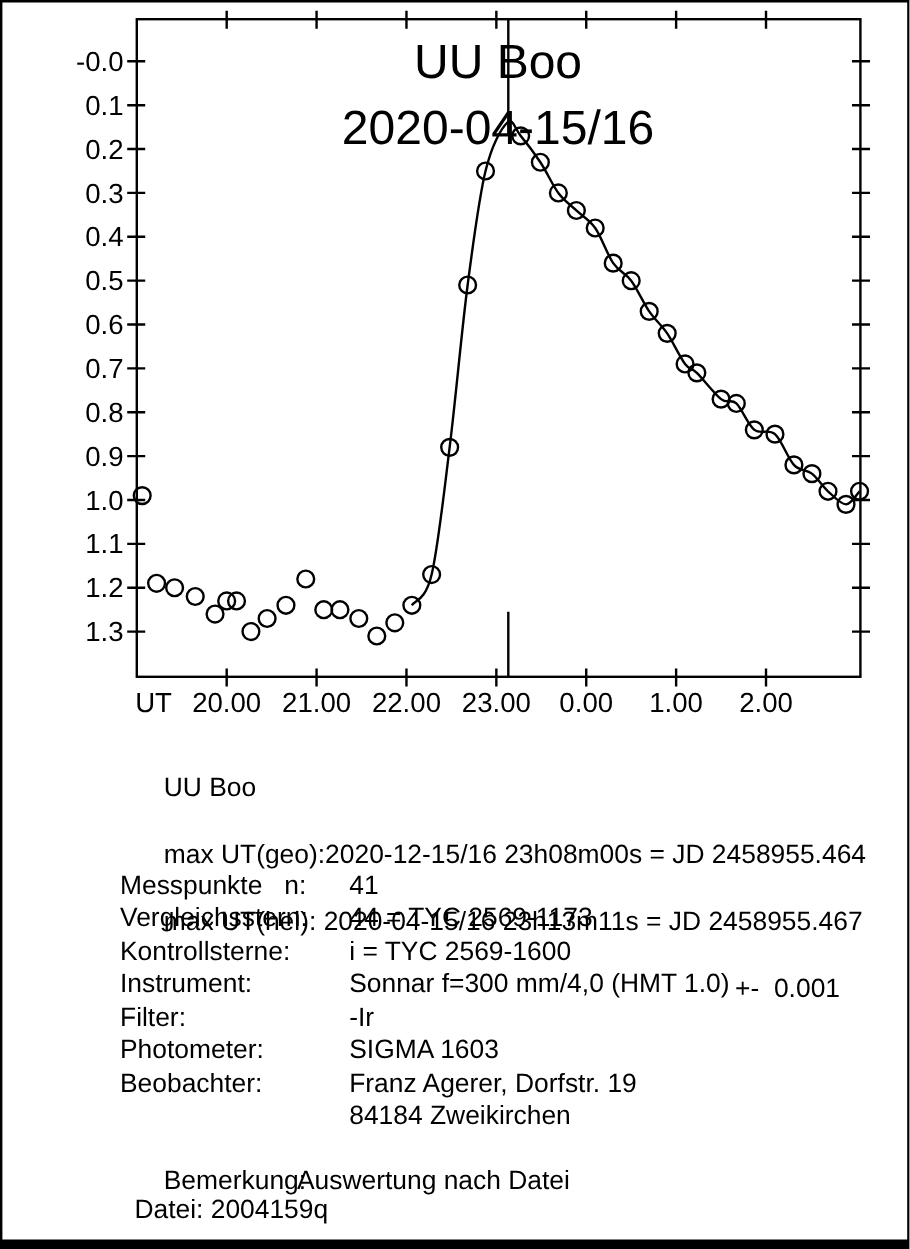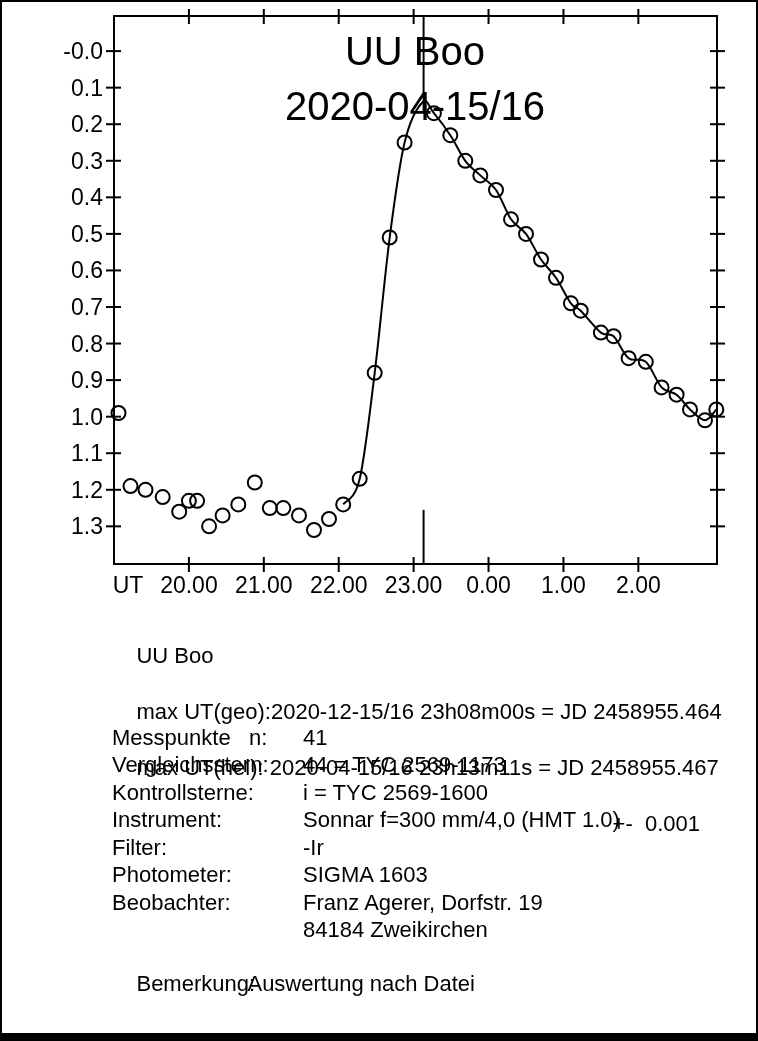--- a/index.html
+++ b/index.html
@@ -12,21 +12,21 @@
     font-family:"Liberation Sans", sans-serif;
     color:#000;
     overflow:hidden;
   }
   .chart-svg{position:absolute;left:0;top:0;}
   .chart-title{font-size:40px;}
   .tick-label{font-size:23px;}
   .info{position:absolute;font-size:22px;line-height:28px;white-space:pre;}
   .results{left:110px;top:612px;}
   .results .uncert{display:block;width:588px;text-align:right;}
-  .details{left:110px;top:722px;}
+  .details{left:98px;top:722px;}
   .drow{display:flex;height:27.5px;align-items:center;}
   .drow .lbl{display:inline-block;width:191px;white-space:pre;}
   .drow .val{white-space:pre;}
   .remark{left:110px;top:940px;}
   .remark .lbl{display:inline-block;width:111px;white-space:pre;}
   .fileline{left:110px;top:992px;}
 </style>
 </head>
 <body>
 
@@ -162,14 +162,15 @@
     <span>max UT(hel): 2020-04-15/16 23h13m11s = JD 2458955.467</span>
     <span class="uncert">+-  0.001</span>
   </div>
 
   <div class="info details" id="details-rows"><div class="drow"><span class="lbl">Messpunkte   n:</span><span class="val">41</span></div><div class="drow"><span class="lbl">Vergleichsstern:</span><span class="val">44 = TYC 2569-1173</span></div><div class="drow"><span class="lbl">Kontrollsterne:</span><span class="val">i = TYC 2569-1600</span></div><div class="drow"><span class="lbl">Instrument:</span><span class="val">Sonnar f=300 mm/4,0 (HMT 1.0)</span></div><div class="drow"><span class="lbl">Filter:</span><span class="val">-Ir</span></div><div class="drow"><span class="lbl">Photometer:</span><span class="val">SIGMA 1603</span></div><div class="drow"><span class="lbl">Beobachter:</span><span class="val">Franz Agerer, Dorfstr. 19</span></div><div class="drow"><span class="lbl"></span><span class="val">84184 Zweikirchen</span></div></div>
 
   <div class="info remark">
     <span class="lbl">Bemerkung:</span><span>Auswertung nach Datei</span>
   </div>
 
+  <div class="info fileline">Datei: 2004159q</div>
 
 </div>
 
 </body></html>

